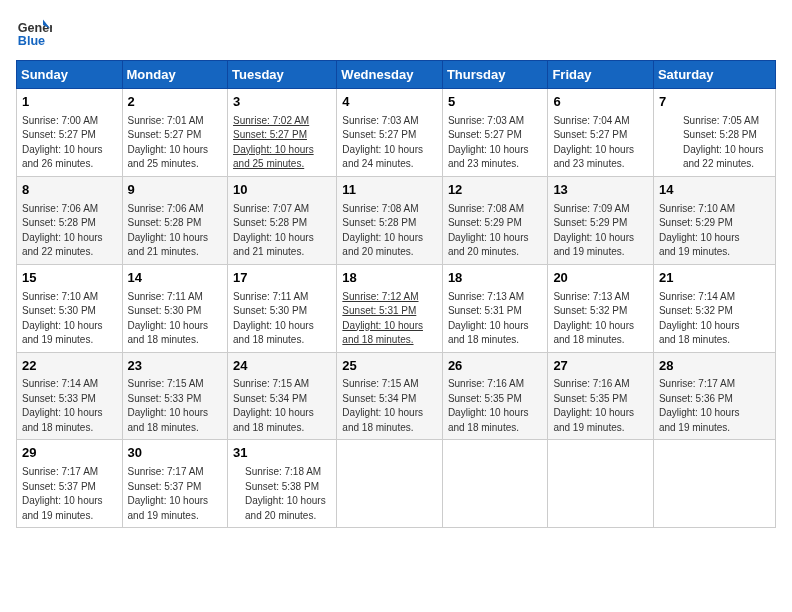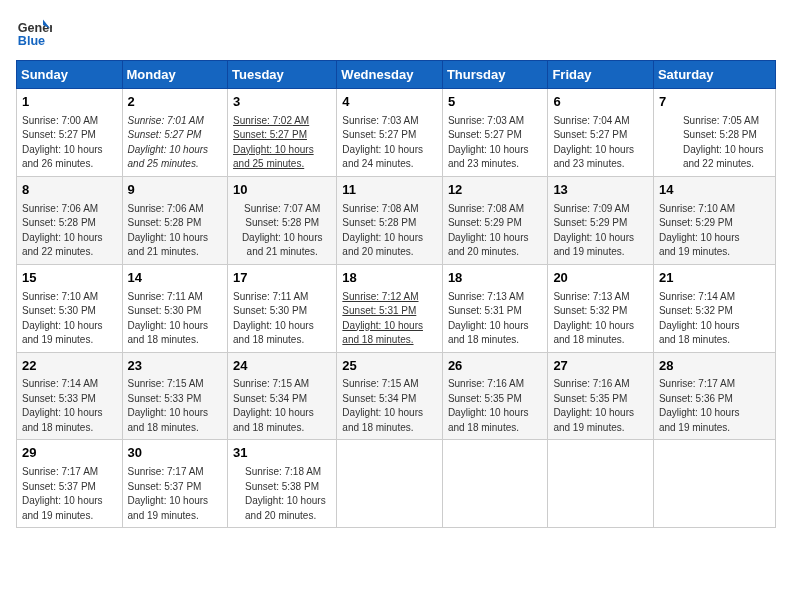--- a/index.html
+++ b/index.html
@@ -116,21 +116,21 @@
       <tr>
         <td>
           <span class="day-num">1</span>
           <div class="day-info" style="white-space: pre-line;">Sunrise: 7:00 AM
 Sunset: 5:27 PM
 Daylight: 10 hours
 and 26 minutes.</div>
         </td>
         <td>
           <span class="day-num">2</span>
-          <div class="day-info" style="white-space: pre-line; font-style: italic;">Sunrise: 7:01 AM
+          <div class="day-info" style="white-space: pre-line;">Sunrise: 7:01 AM
 Sunset: 5:27 PM
 Daylight: 10 hours
 and 25 minutes.</div>
         </td>
         <td>
           <span class="day-num">3</span>
           <div class="day-info" style="white-space: pre-line; text-decoration: underline;">Sunrise: 7:02 AM
 Sunset: 5:27 PM
 Daylight: 10 hours
 and 25 minutes.</div>
@@ -174,21 +174,21 @@
         </td>
         <td>
           <span class="day-num">9</span>
           <div class="day-info" style="white-space: pre-line;">Sunrise: 7:06 AM
 Sunset: 5:28 PM
 Daylight: 10 hours
 and 21 minutes.</div>
         </td>
         <td>
           <span class="day-num">10</span>
-          <div class="day-info" style="white-space: pre-line; text-align: center;">Sunrise: 7:07 AM
+          <div class="day-info" style="white-space: pre-line;">Sunrise: 7:07 AM
 Sunset: 5:28 PM
 Daylight: 10 hours
 and 21 minutes.</div>
         </td>
         <td>
           <span class="day-num">11</span>
           <div class="day-info" style="white-space: pre-line;">Sunrise: 7:08 AM
 Sunset: 5:28 PM
 Daylight: 10 hours
 and 20 minutes.</div>

